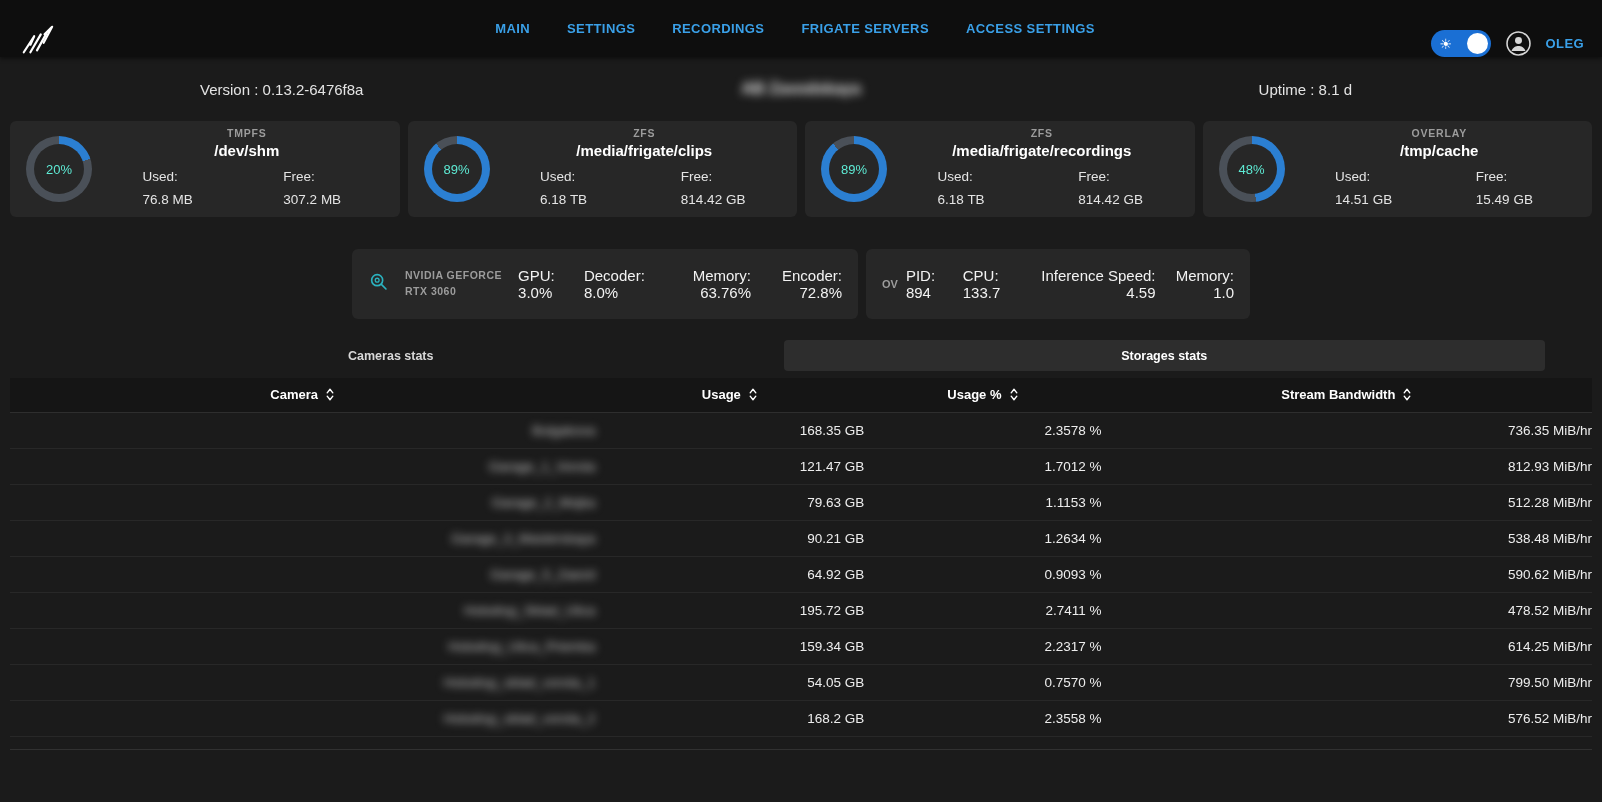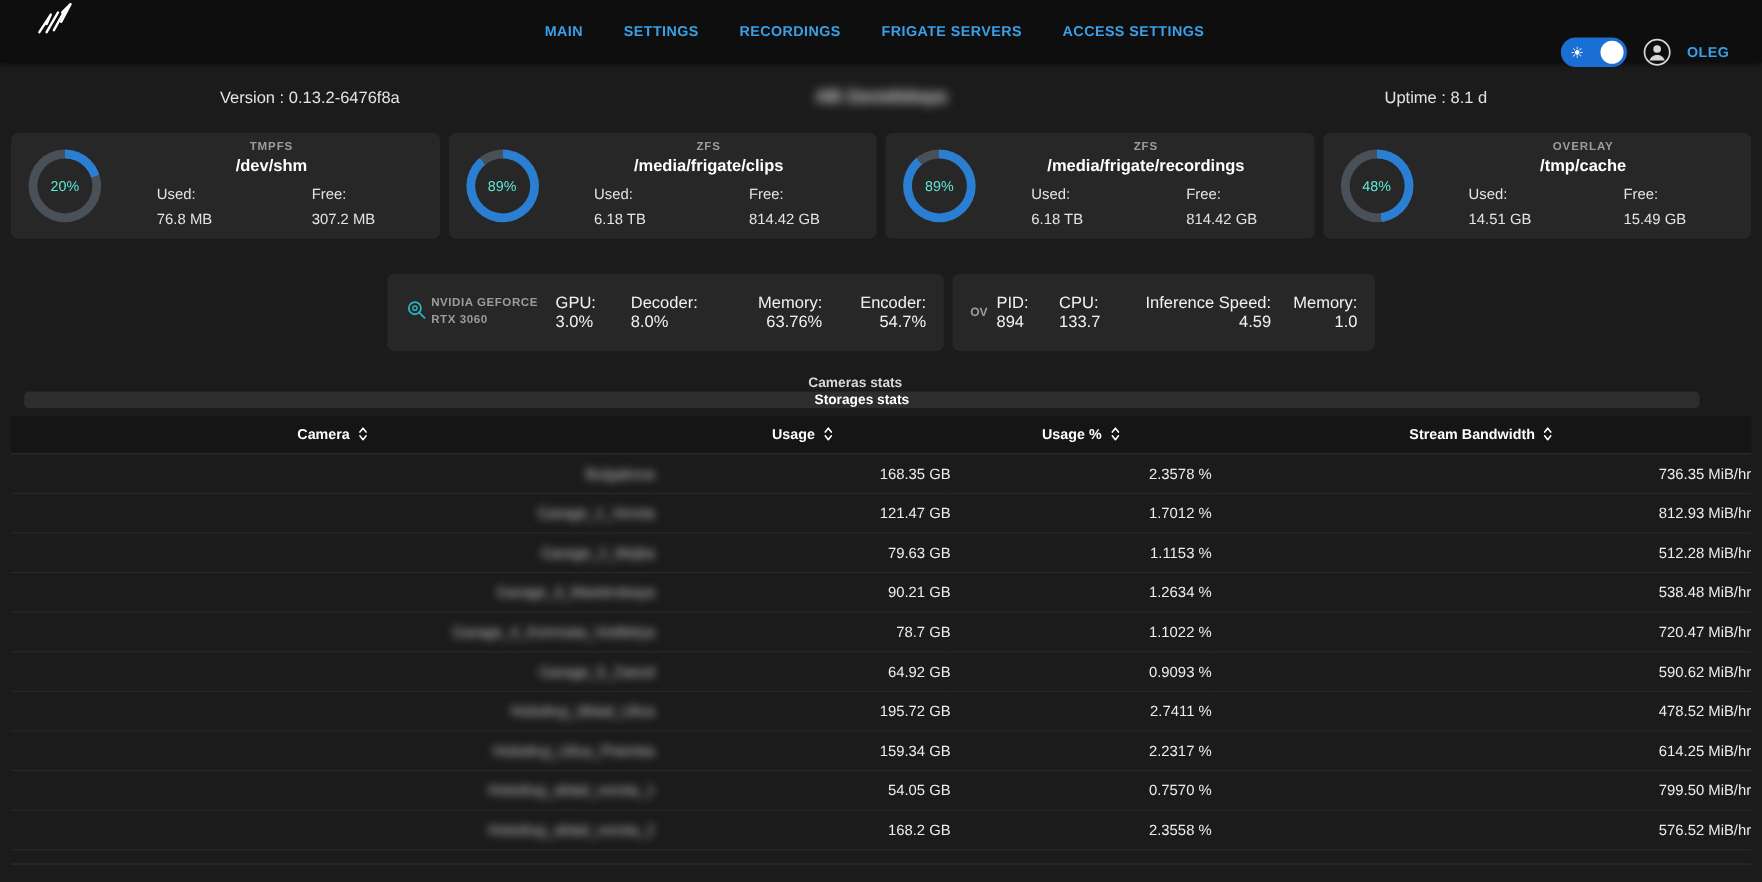--- a/index.html
+++ b/index.html
@@ -7,25 +7,24 @@
   body {
     background: var(--page-bg, #1b1b1b);
     font-family: "Liberation Sans", "DejaVu Sans", sans-serif;
     color: #e8e8e8;
   }
 
   
   .navbar {
     height: 57px;
     background: var(--navbar-bg, #0e0e0e);
-    display: flex; align-items: flex-start;
-    padding: 0 30px;
+    display: flex; align-items: flex-end;
+    padding: 0 18px;
     position: relative;
     box-shadow: 0 2px 4px rgba(0,0,0,.45);
-    flex-direction: column;
   }
   .logo { display: flex; align-items: center; cursor: pointer; }
   .nav-links {
     position: absolute; left: 50%; top: 0; height: 100%;
     transform: translateX(-51%);
     display: flex; align-items: center; gap: 37px;
   }
   .nav-link {
     color: var(--navlink, #3aa0e8);
     font-size: 13px; font-weight: 700; letter-spacing: .4px;
@@ -92,32 +91,32 @@
   .usage-col { width: 50%; padding-left: 13%; font-size: 13.5px; color: #e4e4e4; line-height: 1.65; white-space: nowrap; }
 
   
   .hw-row { display: flex; justify-content: center; gap: 8px; margin-top: 32px; }
   .hw-card {
     height: 70px; background: var(--card-bg, #272727); border-radius: 6px;
     display: flex; align-items: center; padding: 0 16px;
   }
   .gpu-card { width: 506px; }
   .det-card { width: 384px; }
-  .hw-name { display: flex; align-items: center; gap: 2px; margin-right: 16px; }
+  .hw-name { display: flex; align-items: center; gap: 15px; margin-right: 16px; }
   .hw-name-text {
     font-size: 10.5px; font-weight: 700; color: #9c9c9c;
     letter-spacing: .5px; line-height: 1.5; white-space: nowrap;
   }
   .det-label { font-size: 11px; font-weight: 700; color: #9c9c9c; margin-right: 8px; }
   .hw-stats { flex: 1; display: flex; justify-content: space-between; align-items: center; }
   .stat-col { display: flex; flex-direction: row; gap: 7px; font-size: 15px; color: #f2f2f2; }
   .stat-col.right { text-align: right; }
 
   
-  .tabs { display: flex; margin: 21px 57px 0 10px; height: 31px; flex-direction: column; }
+  .tabs { display: flex; margin: 21px 57px 0 10px; height: 31px; }
   .tab {
     flex: 1; display: flex; align-items: center; justify-content: center;
     font-size: 12.5px; font-weight: 700; color: #d8d8d8;
     border-radius: 4px; cursor: pointer;
   }
   .tab.active { background: var(--tab-active-bg, #2d2d2d); color: #fff; margin-left: 12px; }
 
   
   .stats-table {
     width: 1582px; margin: 7px 10px 0;
@@ -287,21 +286,21 @@
           <span>RTX 3060</span>
         </span>
       </div>
       <div class="hw-stats">
         <div class="stat-col">
           <span>GPU: 3.0%</span>
           <span>Decoder: 8.0%</span>
         </div>
         <div class="stat-col right">
           <span>Memory: 63.76%</span>
-          <span>Encoder: 54.7%</span>
+          <span>Encoder: 72.8%</span>
         </div>
       </div>
     </div>
 
     <div class="hw-card det-card">
       <span class="det-label">OV</span>
       <div class="hw-stats">
         <div class="stat-col">
           <span>PID: 894</span>
           <span>CPU: 133.7</span>
@@ -386,26 +385,20 @@
     <td>1.1153 %</td>
     <td>512.28 MiB/hr</td>
   </tr>
         <tr>
     <td><span class="blur-text">Garage_3_Masterskaya</span></td>
     <td>90.21 GB</td>
     <td>1.2634 %</td>
     <td>538.48 MiB/hr</td>
   </tr>
         <tr>
-    <td><span class="blur-text">Garage_4_Komnata_Voditelya</span></td>
-    <td>78.7 GB</td>
-    <td>1.1022 %</td>
-    <td>720.47 MiB/hr</td>
-  </tr>
-        <tr>
     <td><span class="blur-text">Garage_5_Zaezd</span></td>
     <td>64.92 GB</td>
     <td>0.9093 %</td>
     <td>590.62 MiB/hr</td>
   </tr>
         <tr>
     <td><span class="blur-text">Holodnyj_Sklad_Ulica</span></td>
     <td>195.72 GB</td>
     <td>2.7411 %</td>
     <td>478.52 MiB/hr</td>

